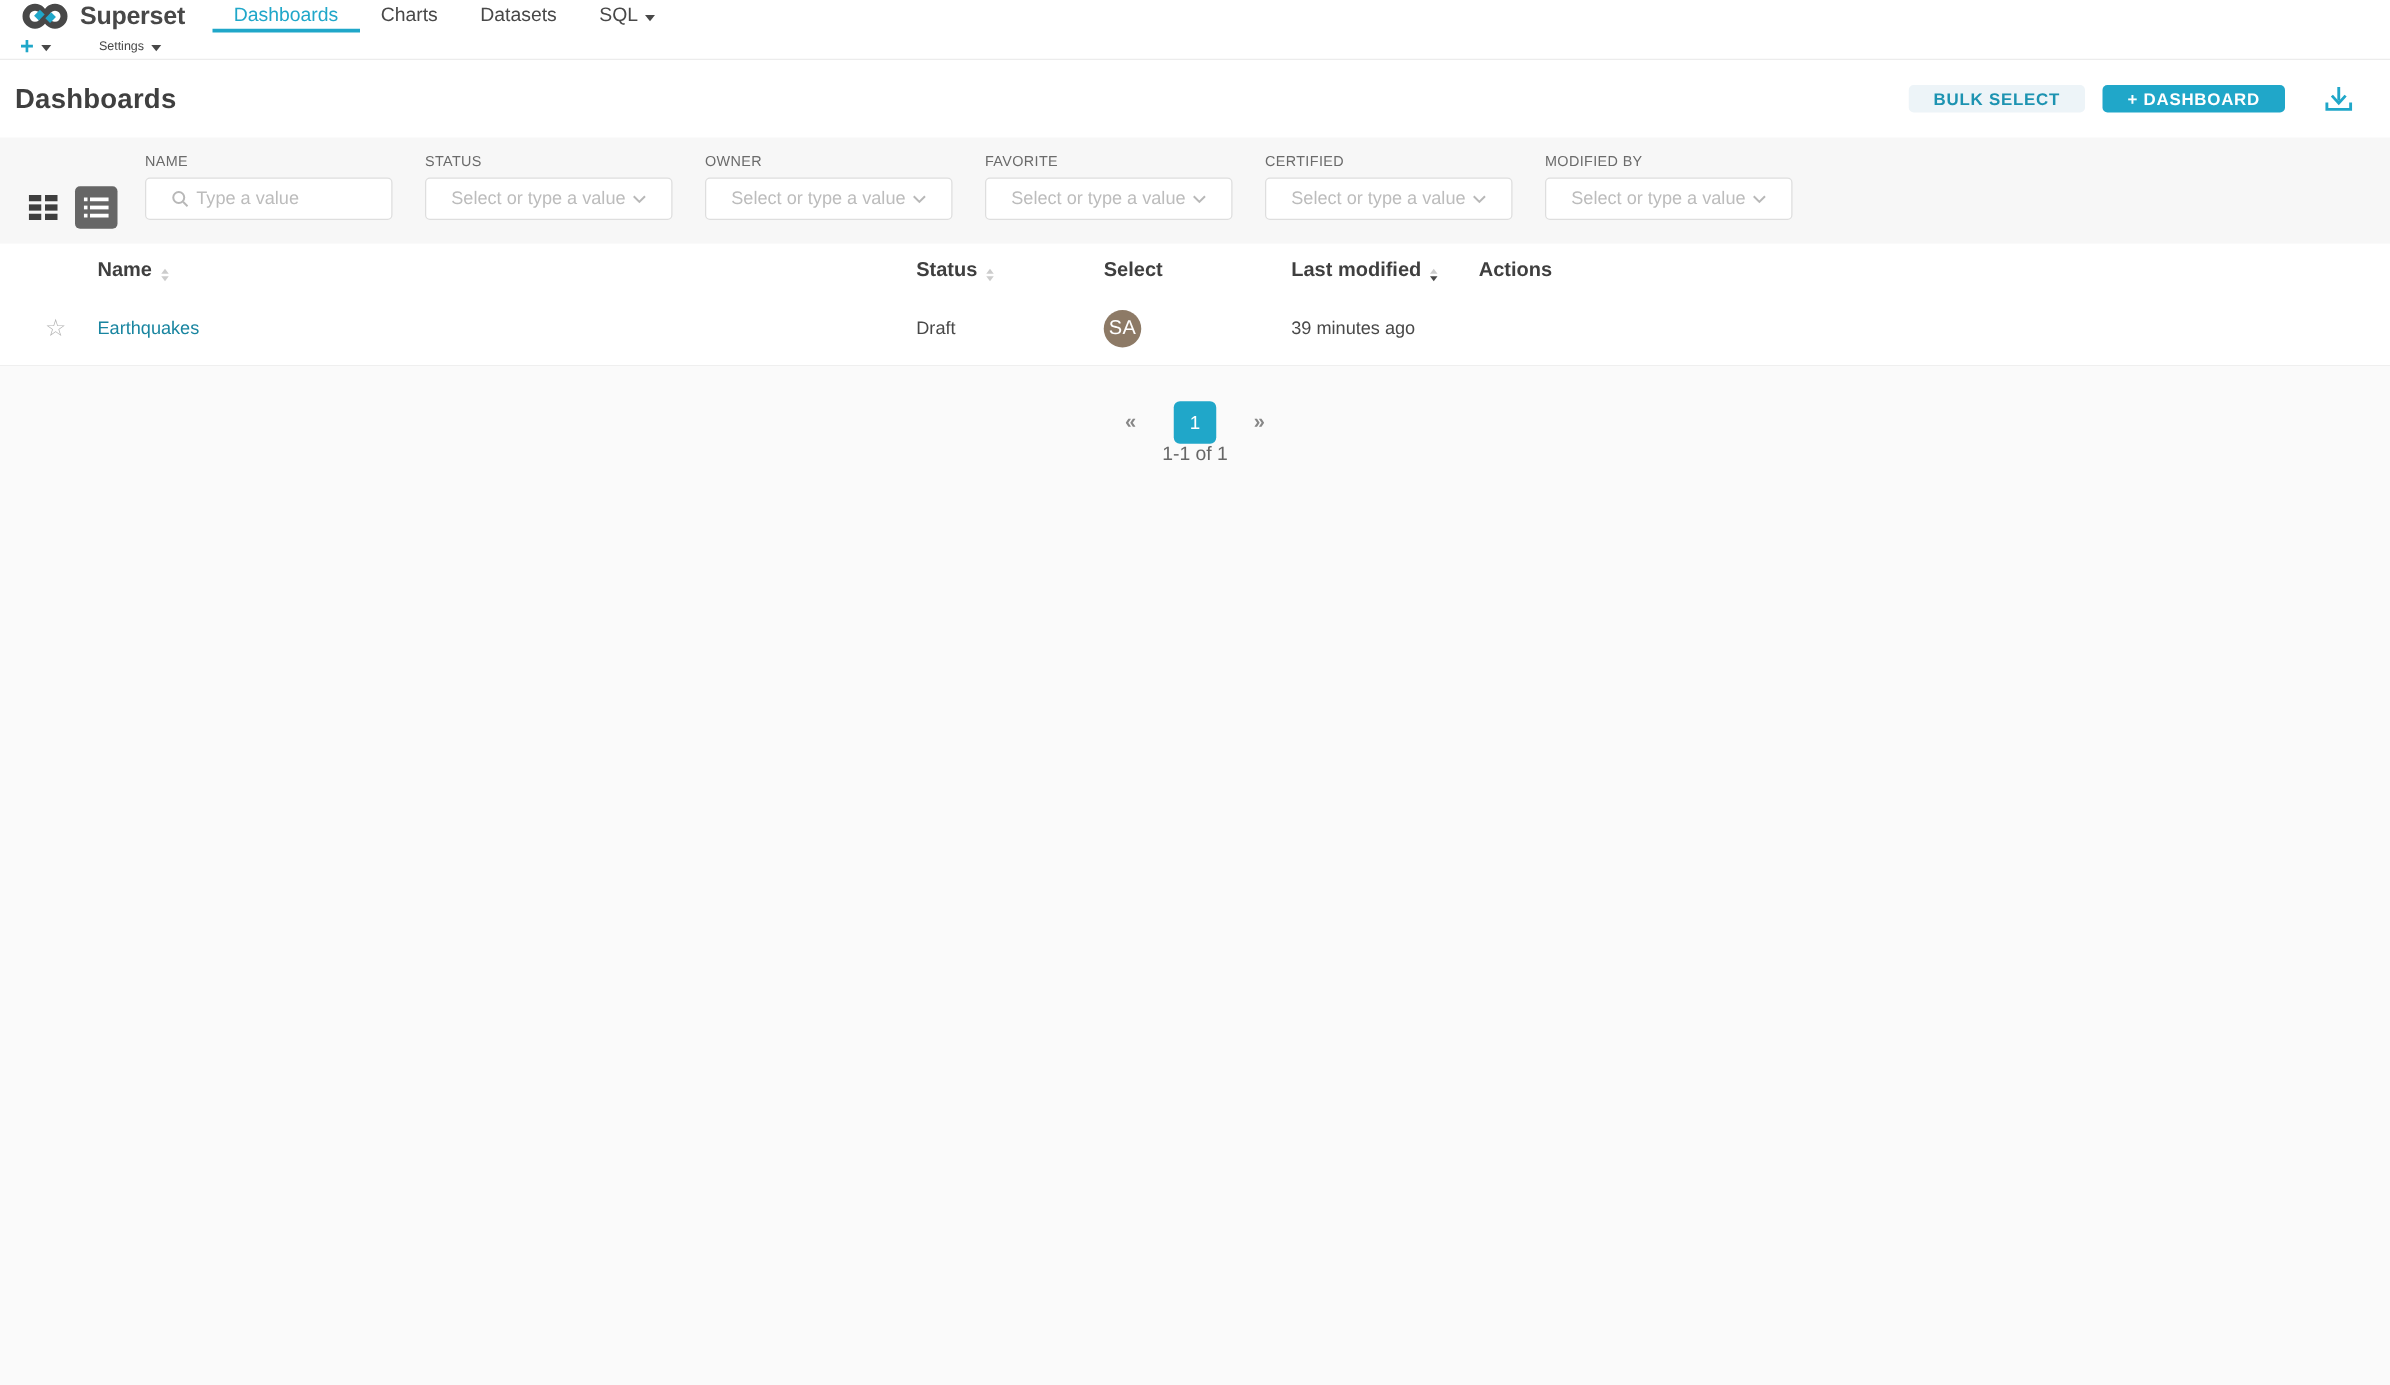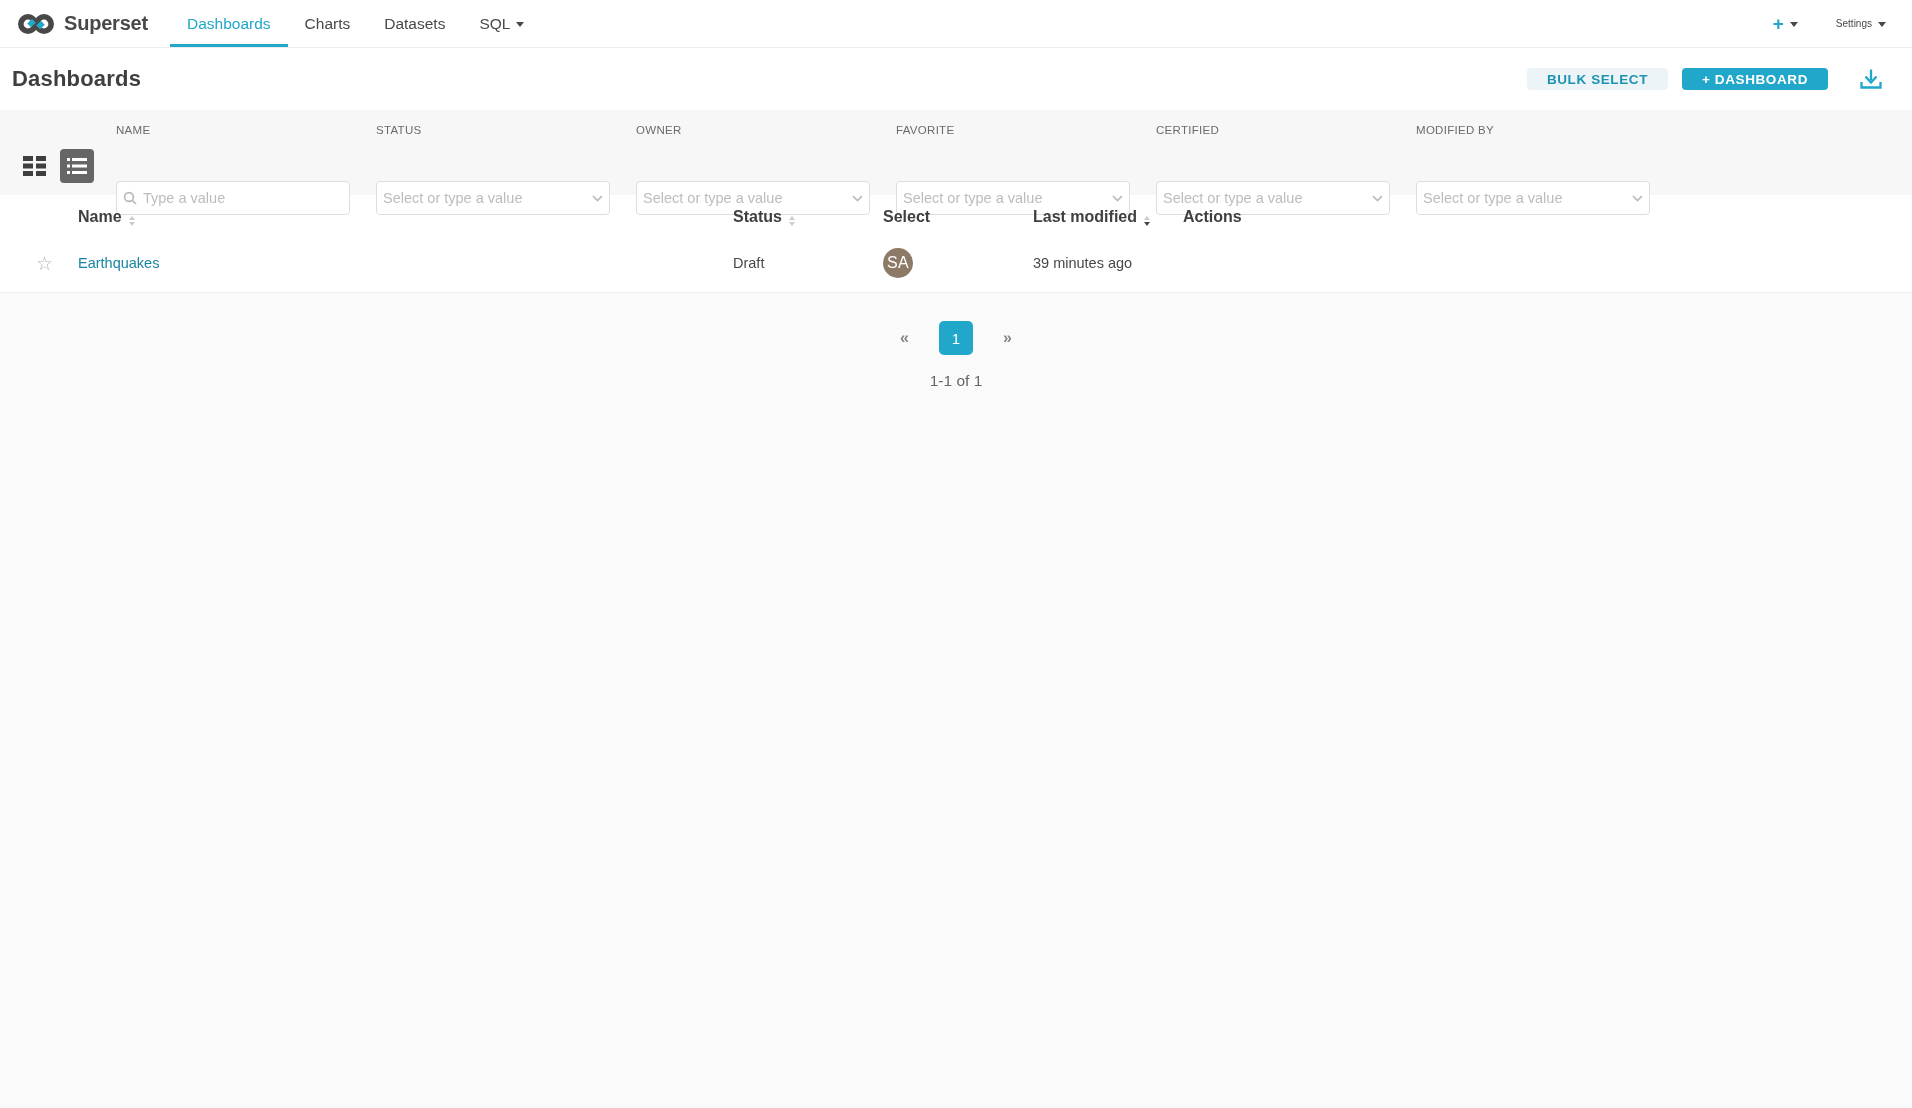--- a/index.html
+++ b/index.html
@@ -1,21 +1,21 @@
 <!DOCTYPE html>
 <html><head>
 <meta charset="utf-8">
 <style>
   * { margin:0; padding:0; box-sizing:border-box; }
   html,body { width:1912px; height:1108px; overflow:hidden; }
   body { font-family:"Liberation Sans", sans-serif; background:#fff; color:#484848; }
 
   
   .navbar { height:48px; background:#fff; border-bottom:1px solid #ececec;
-            display:flex; align-items:stretch; justify-content:space-between; padding:0 26px 0 16px; }
+            display:flex; align-items:stretch; justify-content:space-between; padding:0 26px 0 16px;flex-direction:column; }
   .nav-left { display:flex; align-items:stretch; }
   .brand { display:flex; align-items:center; gap:8px; margin-right:22px; cursor:pointer; text-decoration:none; }
   .brand-name { font-size:20px; font-weight:bold; color:#484848; letter-spacing:-0.2px; }
   .nav { display:flex; align-items:stretch; }
   .nav-item { display:flex; align-items:center; padding:0 17px; font-size:15.5px; color:#484848;
               cursor:pointer; border-bottom:3px solid transparent; border-top:3px solid transparent; }
   .nav-item.active { color:#20a7c9; border-bottom-color:#20a7c9; }
   .nav-right { display:flex; align-items:center; gap:38px; }
   .nav-plus { display:flex; align-items:center; cursor:pointer; }
   .nav-plus .plus-glyph { color:#20a7c9; font-size:19px; font-weight:bold; line-height:1; }
@@ -36,22 +36,22 @@
 
   
   .filter-bar { height:85px; background:#f7f7f7; display:flex; align-items:flex-start; padding:14px 0 0 18px; }
   .view-toggles { display:flex; align-items:center; gap:8px; margin-top:25px; }
   .toggle-btn { width:34px; height:34px; border:none; background:transparent; border-radius:4px;
                 display:flex; align-items:center; justify-content:center; cursor:pointer; }
   .toggle-btn.active { background:#666; }
   .filters { display:flex; gap:26px; margin-left:22px; }
   .filter-group { display:flex; flex-direction:column; }
   .filter-label { font-size:11.5px; color:#6b6b6b; letter-spacing:0.3px; margin-bottom:6px; }
-  .filter-control { width:234px; height:34px; background:#fff; border:1px solid #dedede; border-radius:4px;
-                    display:flex; align-items:center; padding:0 6px; color:#b8b8b8; font-size:14.5px;margin-top:39px; }
+  .filter-control { width:198px; height:34px; background:#fff; border:1px solid #dedede; border-radius:4px;
+                    display:flex; align-items:center; padding:0 20px; color:#b8b8b8; font-size:14.5px; }
   .filter-control input { border:none; outline:none; width:100%; font-family:inherit; font-size:14.5px;
                           color:#484848; background:transparent; margin-left:6px; }
   .filter-control input::placeholder { color:#bcbcbc; }
   .select-text { flex:1; white-space:nowrap; overflow:hidden; color:#bcbcbc; }
 
   
   .table-card { background:#fff; border-bottom:1px solid #efefef; }
   table { width:100%; border-collapse:collapse; table-layout:fixed; }
   th { text-align:left; font-size:16px; font-weight:bold; color:#3f3f3f; padding:13px 8px 10px 8px; }
   td { font-size:14.5px; color:#484848; padding:12px 8px 14px 8px; }
@@ -68,21 +68,21 @@
   .sort .up { border-bottom:4.5px solid #cccccc; }
   .sort .down { border-top:4.5px solid #cccccc; }
   .sort.desc .down { border-top-color:#484848; }
 
   
   .page-rest { background:#fafafa; height:823px; display:flex; flex-direction:column; align-items:center; }
   .pagination { display:flex; align-items:center; gap:24px; margin-top:28px; }
   .page-arrow { color:#878787; font-size:16px; font-weight:bold; cursor:pointer; padding:4px 6px; }
   .page-current { width:34px; height:34px; background:#20a7c9; border-radius:5px; color:#fff;
                   font-size:15px; display:flex; align-items:center; justify-content:center; cursor:pointer; }
-  .page-summary { margin-top:17px; color:#666; font-size:15.5px; }
+  .page-summary { color:#666; font-size:15.5px; }
 
   svg { display:block; }
 </style>
 </head>
 <body>
 
 <header class="navbar">
   <div class="nav-left">
     <a class="brand">
       <span>

